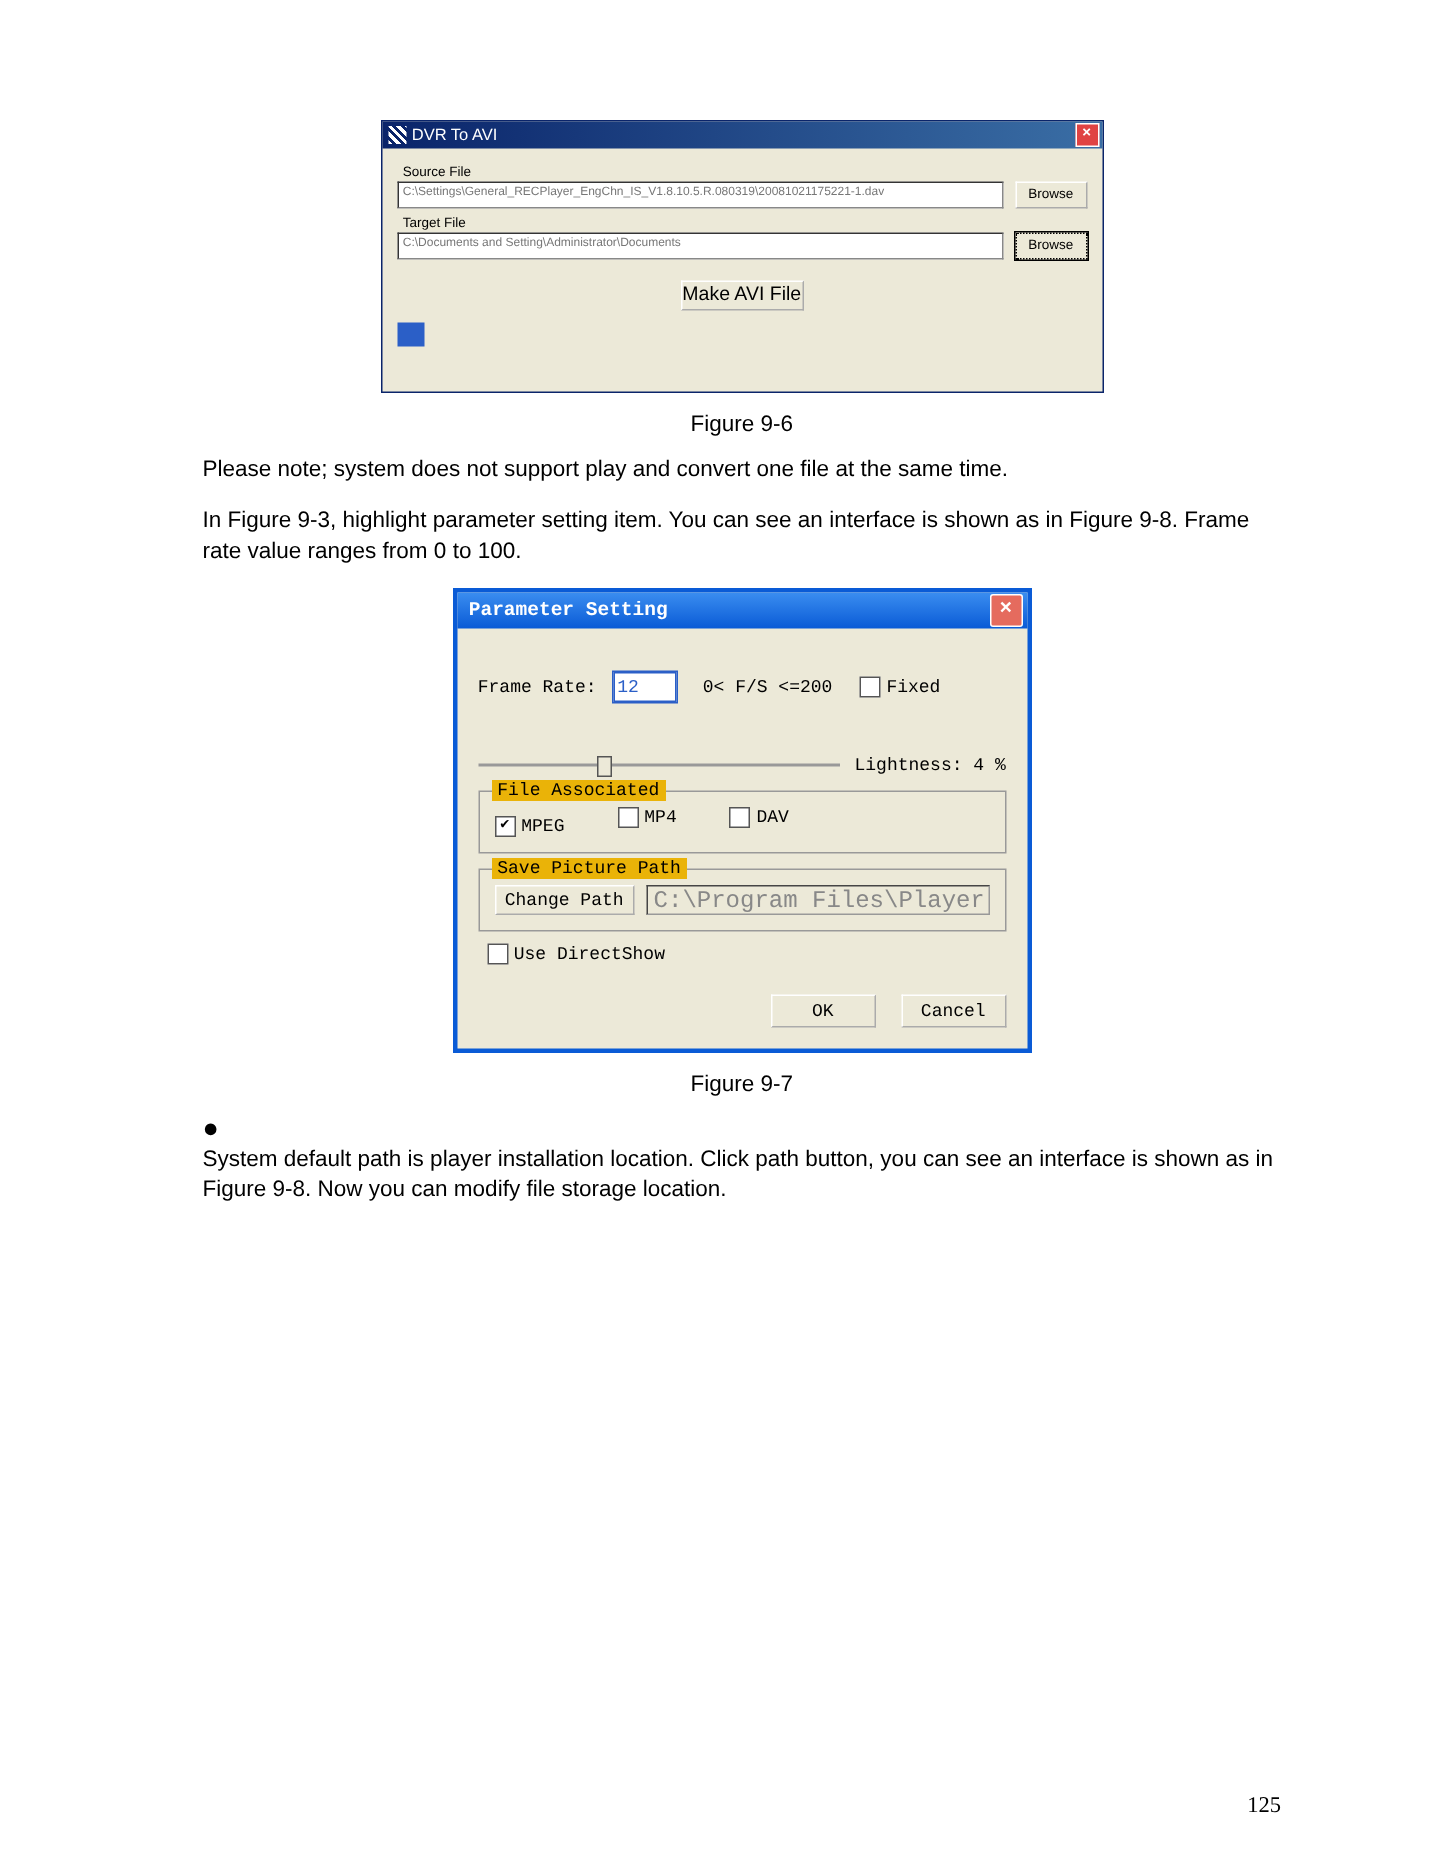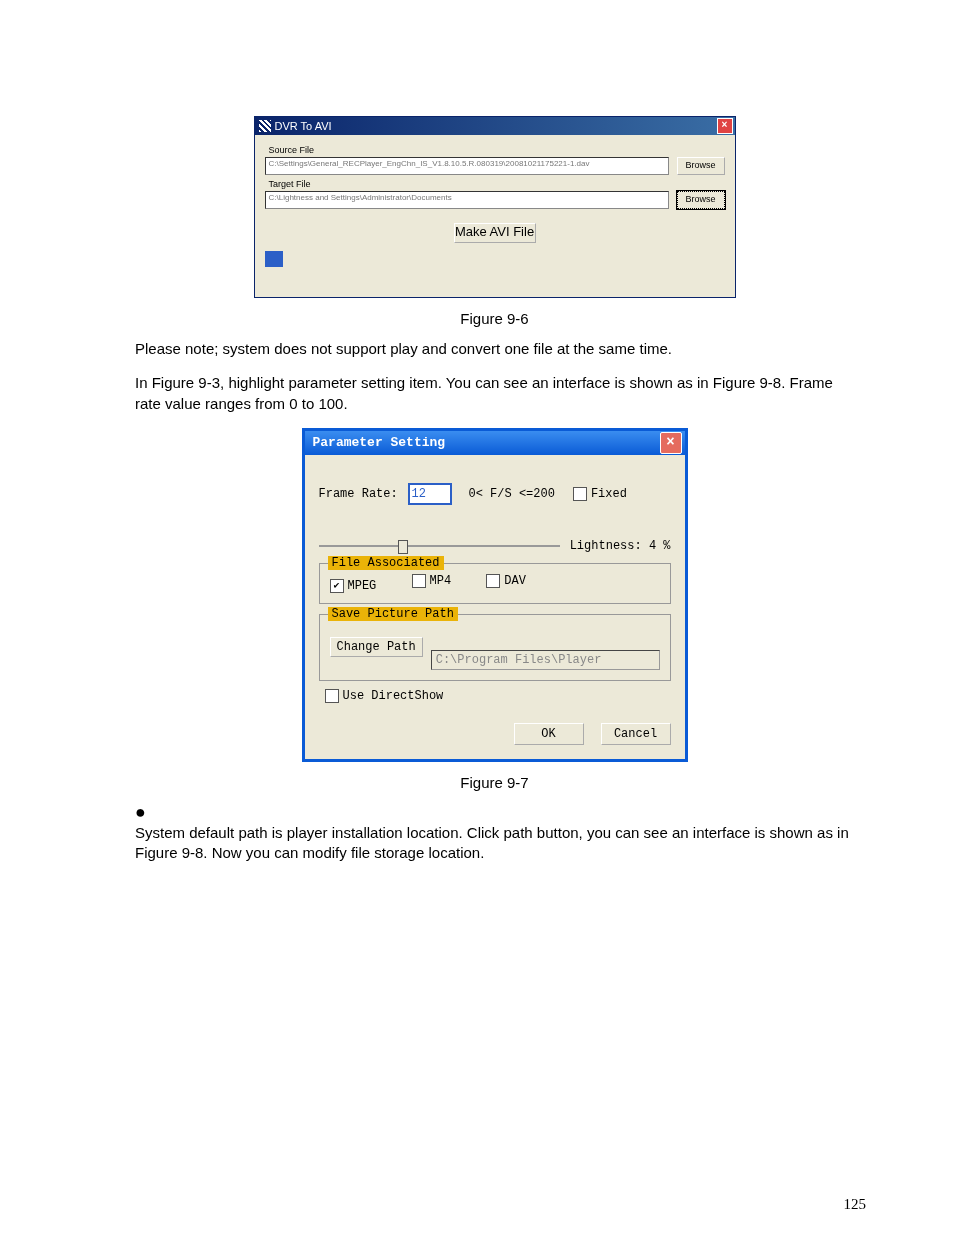--- a/index.html
+++ b/index.html
@@ -4,21 +4,21 @@
 <style>
   body {
     margin: 0;
     background: #fff;
     font-family: Arial, sans-serif;
     font-size: 15px;
     color: #000;
     width: 954px;
   }
   .page {
-    padding: 116px 100px 40px 135px;
+    padding: 80px 100px 40px 135px;
     box-sizing: border-box;
     position: relative;
     min-height: 1235px;
   }
   .fig-caption {
     text-align: center;
     margin: 12px 0 12px 0;
   }
   .body-text {
     margin: 6px 0 14px 0;
@@ -124,32 +124,32 @@
     position:absolute;top:-8px;left:8px;background:#eab308;padding:0 4px;font-size:12px;
   }
   .assoc .cb{margin-right:28px}
   .savepath .row{gap:8px}
   .chgbtn{
     height:20px;padding:0 6px;background:#ece9d8;border:1px outset #fff;
     font-family:inherit;font-size:12px;cursor:pointer;
   }
   .spinput{
     flex:1;height:18px;background:#ece9d8;border:1px inset #999;color:#888;
-    font-family:inherit;font-size:12px;padding:0 4px;margin-top:25px;
+    font-family:inherit;font-size:16px;padding:0 4px;
   }
   .ds{margin:6px 0 16px 6px}
   .btnrow{display:flex;justify-content:flex-end;gap:17px}
   .dbtn{
     width:70px;height:22px;background:#ece9d8;border:1px outset #fff;
     font-family:inherit;font-size:12px;cursor:pointer;
   }
 
   .bullet{font-size:18px;line-height:1;margin:6px 0 0 0}
   .page-num{
-    position:absolute;right:88px;bottom:22px;font-family:"Times New Roman",serif;font-size:15px;
+    position:absolute;right:100px;bottom:22px;font-family:"Times New Roman",serif;font-size:15px;
   }
 </style>
 </head>
 <body>
 
 <div class="page">
 
   <div class="dlg1">
     <div class="titlebar1">
       <span class="ticon"></span>
@@ -158,21 +158,21 @@
       <span class="closebtn1">×</span>
     </div>
     <div class="dlg1-body">
       <div class="lbl">Source File</div>
       <div class="pathbox">
         <div class="pf">C:\Settings\General_RECPlayer_EngChn_IS_V1.8.10.5.R.080319\20081021175221-1.dav</div>
         <div class="pb">Browse</div>
       </div>
       <div class="lbl">Target File</div>
       <div class="pathbox">
-        <div class="pf">C:\Lightness and Settings\Administrator\Documents</div>
+        <div class="pf">C:\Documents and Setting\Administrator\Documents</div>
         <div class="pb focus">Browse</div>
       </div>
       <div class="mkbtn">Make AVI File</div>
       <div class="pbar">
         <div class="fill"></div>
       </div>
     </div>
   </div>
 
   <div class="fig-caption">Figure 9-6</div>

